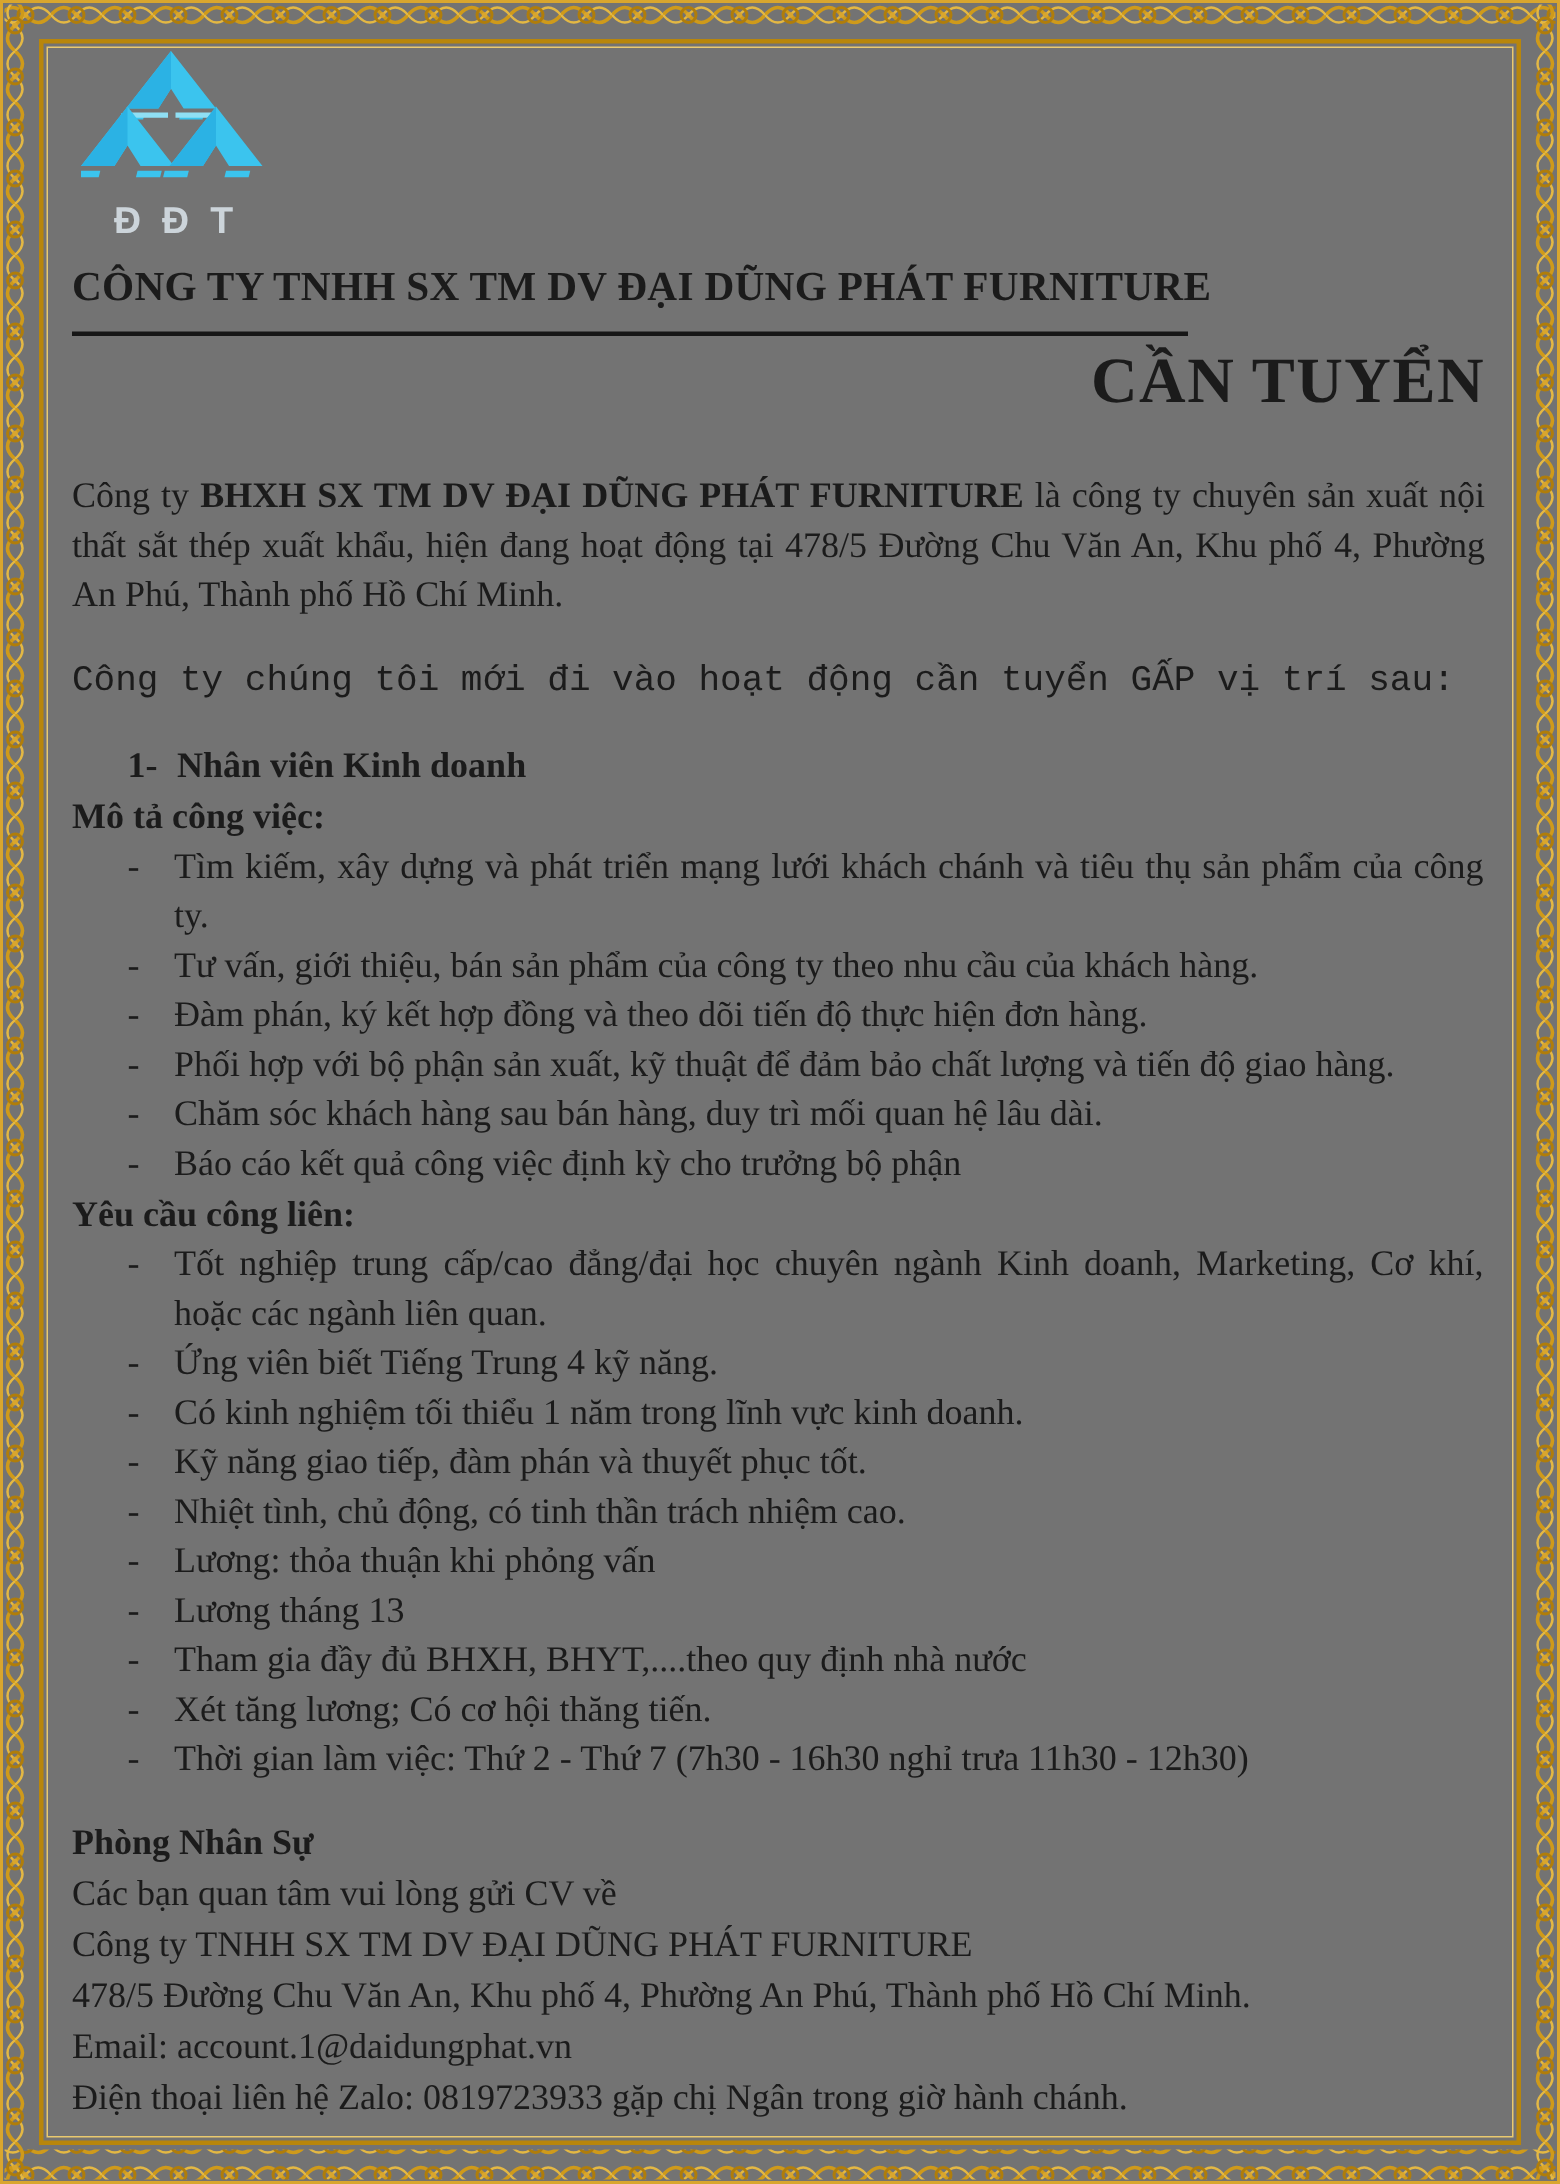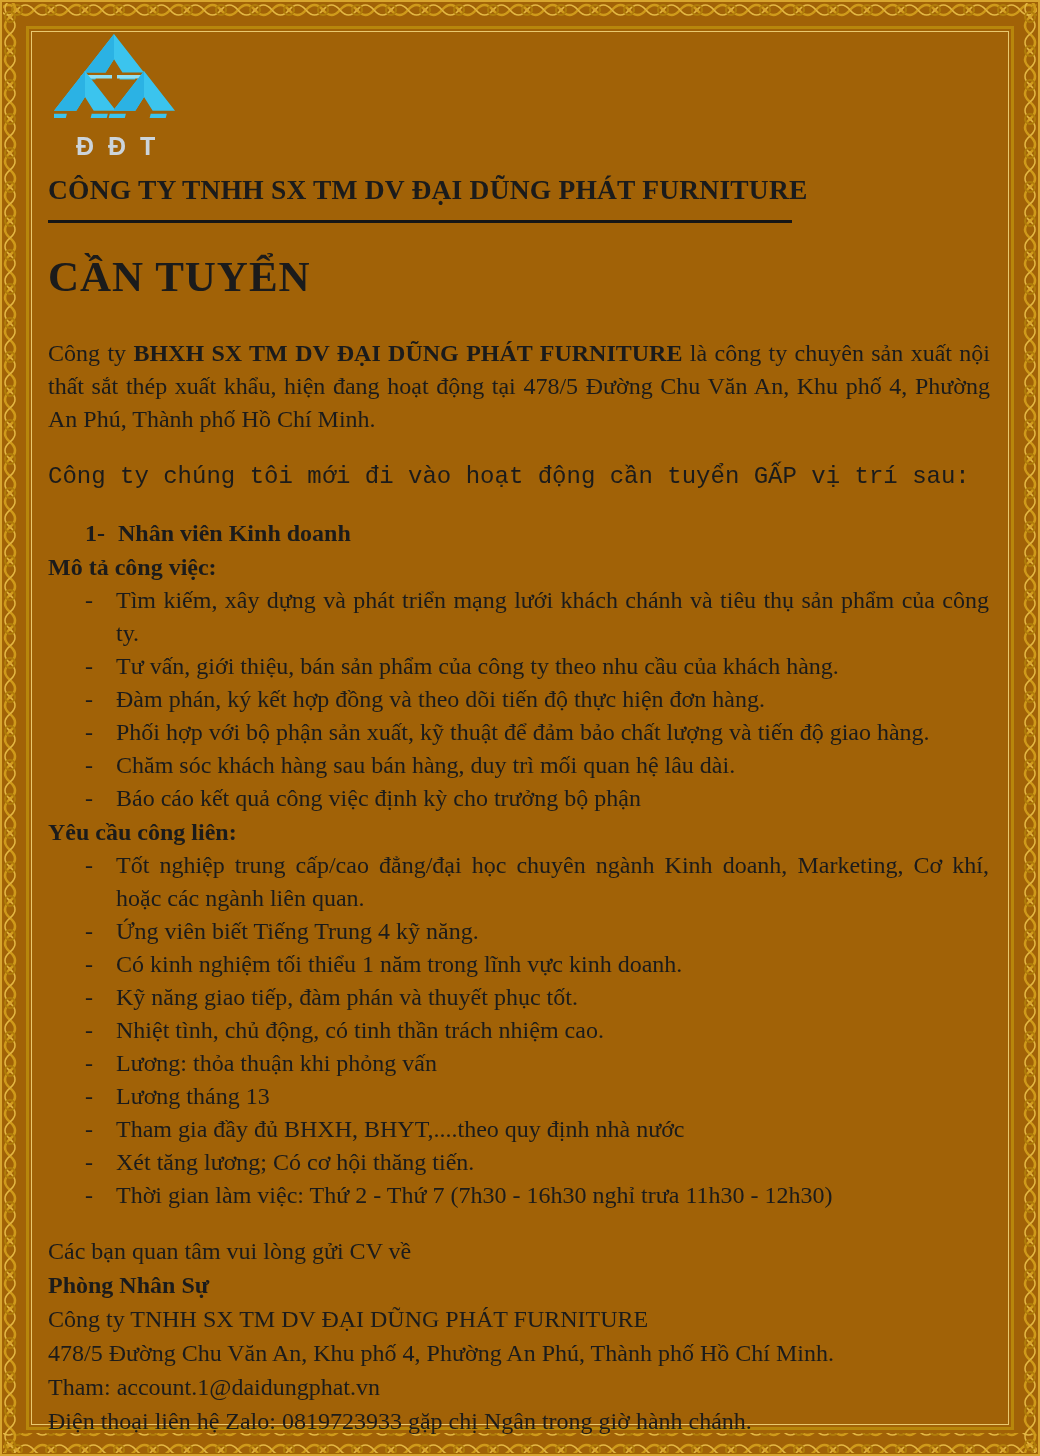--- a/index.html
+++ b/index.html
@@ -1,33 +1,33 @@
 <!DOCTYPE html>
 <html><head>
 <meta charset="utf-8">
 <style>
   html,body { margin:0; padding:0; background:#ffffff; }
   .page {
-    position:relative; width:1040px; height:1456px; background:#a16207;
+    position:relative; width:1040px; height:1456px; background:#737373;
     font-family:"Liberation Serif","DejaVu Serif",serif; color:#1b1b1b;
     overflow:hidden;
   }
   .frame { position:absolute; left:0; top:0; }
   .content { position:absolute; left:48px; top:34px; width:942px; font-size:24px; line-height:33px; }
 
   .logo-block { margin-left:6px; }
   .logo-text {
     font-family:"Liberation Sans","DejaVu Sans",sans-serif;
     font-weight:700; font-size:25px; color:#ccd4da;
     letter-spacing:14px; margin:2px 0 0 22px; line-height:26px;
   }
 
   .company { font-size:27.5px; line-height:34px; font-weight:700; margin:14px 0 0 0; letter-spacing:0.2px; }
   .divider { width:744px; height:3px; background:#161616; margin-top:13px; }
-  .doc-title { font-size:43px; line-height:48px; font-weight:700; text-align:left; letter-spacing:1px; margin-top:30px; }
+  .doc-title { font-size:43px; line-height:48px; font-weight:700; text-align:right; letter-spacing:1px; margin-top:7px; }
 
   .intro { margin-top:22px; text-align:justify; }
   .opening { margin-top:24px;font-family:Liberation Mono, monospace; }
 
   .position-line { display:flex; margin-top:22px; font-weight:700; padding-left:37px; }
   .pos-num { width:33px; flex:none; }
 
   .sec-heading { font-weight:700; margin-top:1px; }
 
   ul.bullets { list-style:none; margin:0; padding:0 0 0 37px; }
@@ -171,22 +171,22 @@
           <span class="dash">-</span>
           <span class="li-text">Xét tăng lương; Có cơ hội thăng tiến.</span>
         </li>
       <li>
           <span class="dash">-</span>
           <span class="li-text">Thời gian làm việc: Thứ 2 - Thứ 7 (7h30 - 16h30 nghỉ trưa 11h30 - 12h30)</span>
         </li>
     </ul>
 
     <div class="footer">
+      <div class="f-line f-bold">Phòng Nhân Sự</div>
       <div class="f-line">Các bạn quan tâm vui lòng gửi CV về</div>
-      <div class="f-line f-bold">Phòng Nhân Sự</div>
       <div class="f-line">Công ty TNHH SX TM DV ĐẠI DŨNG PHÁT FURNITURE</div>
       <div class="f-line">478/5 Đường Chu Văn An, Khu phố 4, Phường An Phú, Thành phố Hồ Chí Minh.</div>
-      <div class="f-line">Tham: account.1@daidungphat.vn</div>
+      <div class="f-line">Email: account.1@daidungphat.vn</div>
       <div class="f-line">Điện thoại liên hệ Zalo: 0819723933 gặp chị Ngân trong giờ hành chánh.</div>
     </div>
 
   </div>
 </div>
 
 </body></html>

